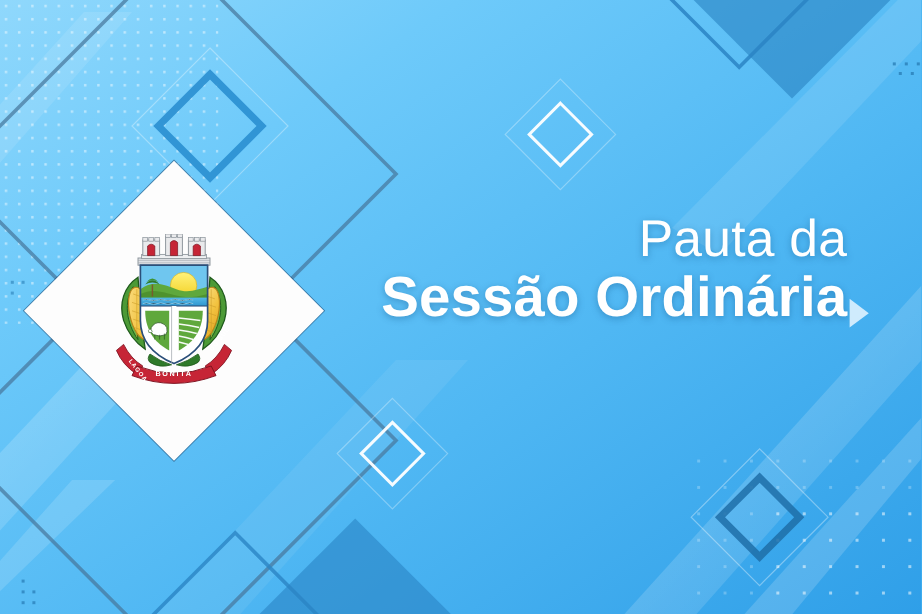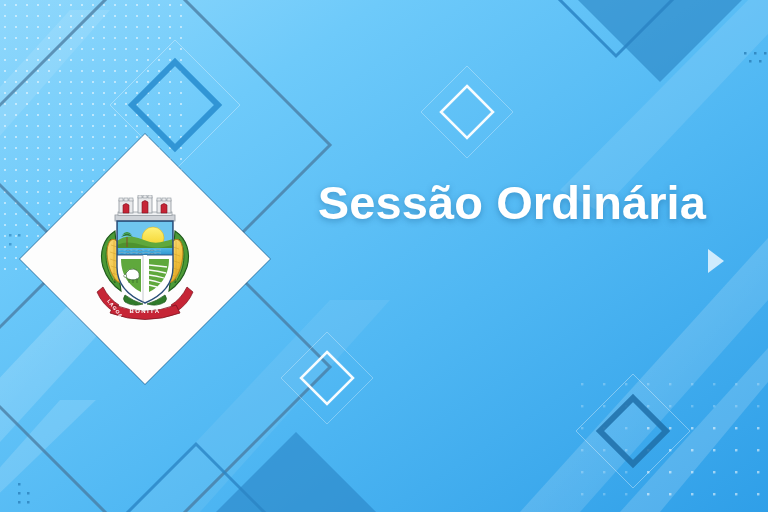--- a/index.html
+++ b/index.html
@@ -300,17 +300,18 @@
           <path d="M33 110 q31 12 62 0 l4 8 q-35 13 -70 0 Z" fill="#c62536" stroke="#7d1320" stroke-width=".8"></path>
           <text x="26" y="106" fill="#ffffff" font-family="'Liberation Sans',sans-serif" font-size="5" font-weight="700" letter-spacing=".8" transform="rotate(52 26 106)">LAGOA</text>
           <text x="64" y="118" fill="#ffffff" font-family="'Liberation Sans',sans-serif" font-size="6" font-weight="700" letter-spacing="1.4" text-anchor="middle">BONITA</text>
           <text x="96" y="98" fill="#ffffff" font-family="'Liberation Sans',sans-serif" font-size="5" font-weight="700" letter-spacing=".8" transform="rotate(-52 96 98)">DO SUL</text>
         </g>
       </svg>
     </div>
   </div>
 
   <div id="headline">
+    <span class="l1">Pauta da</span>
     <span class="l2">Sessão Ordinária</span>
   </div>
   <div id="headline-arrow"></div>
 
 </div>
 
 </body></html>

